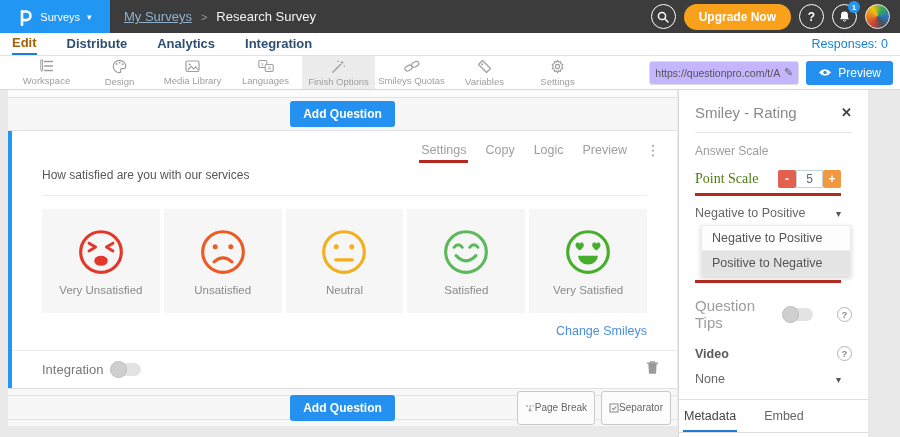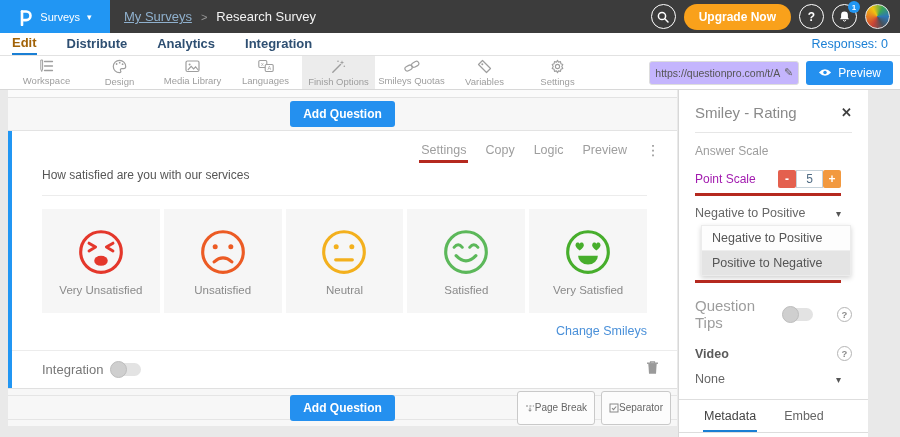--- a/index.html
+++ b/index.html
@@ -71,21 +71,21 @@
   .mini-btn { height:19px; background:#fcfcfc; border:1px solid #c9c9c9; border-radius:3px; font-size:10px; color:#666; display:flex; align-items:center; padding:16px 7px; cursor:pointer; font-family:"Liberation Sans",sans-serif;justify-content:center; }
 
   
   .panel { position:absolute; top:90px; left:678px; width:190px; bottom:0; background:#fff; border-left:1px solid #d8d8d8; padding:14px 16px 0; }
   .panel-header { display:flex; align-items:center; justify-content:space-between; }
   .panel-title { font-size:15px; color:#8a8a8a; }
   .close-x { color:#3f3f3f; font-size:13px; font-weight:bold; cursor:pointer; }
   .panel-hr { border:none; border-top:1px solid #e6e6e6; margin:11px 0 0; }
   .section-label { font-size:12px; color:#9d9d9d; margin-top:11px; }
   .point-row { margin-top:12px; width:146px; display:flex; align-items:center; justify-content:space-between; }
-  .point-label { font-size:12px; color:#a21caf; }
+  .point-label { font-size:14px; color:#4d7c0f;font-family:Liberation Serif, serif; }
   .stepper { display:flex; align-items:center; }
   .step-btn { width:18px; height:18px; border:none; color:#fff; font-size:12px; font-weight:bold; display:flex; align-items:center; justify-content:center; cursor:pointer; border-radius:2px; font-family:"Liberation Sans",sans-serif; }
   .step-minus { background:#e4604e; }
   .step-plus { background:#f2993f; }
   .step-value { width:27px; height:18px; background:#fff; border:1px solid #c6d2da; font-size:12px; color:#4f6b84; display:flex; align-items:center; justify-content:center; }
   .red-bar { height:3px; background:#b5291f; }
   .bar-under-point { width:146px; margin-top:5px; }
   .select-row { margin-top:10px; width:146px; display:flex; align-items:center; justify-content:space-between; cursor:pointer; }
   .select-text { font-size:12.5px; color:#666; }
   .select-caret { font-size:10px; color:#555; }
@@ -94,21 +94,21 @@
   .dd-option + .dd-option { border-top:1px solid #eee; }
   .dd-option.highlight { background:#e4e4e4; }
   .bar-under-option { width:146px; margin-top:4px; }
   .tips-row { margin-top:14px; display:flex; align-items:center; }
   .tips-label { font-size:15px; color:#9d9d9d; width:88px; }
   .help-circle { width:15px; height:15px; border:1px solid #b5b5b5; border-radius:50%; color:#8a8a8a; font-size:9.5px; font-weight:bold; display:flex; align-items:center; justify-content:center; cursor:pointer; margin-left:auto; }
   .video-row { margin-top:15px; display:flex; align-items:center; }
   .video-label { font-size:12.5px; font-weight:bold; color:#5a5a5a; }
   .none-row { margin-top:11px; width:146px; display:flex; align-items:center; justify-content:space-between; cursor:pointer; }
   .panel-divider { border:none; border-top:1px solid #dedede; margin:13px -16px 0; }
-  .panel-tabs { margin:0 -16px; padding:0 24px; border-bottom:1px solid #ddd; display:flex; gap:26px; }
+  .panel-tabs { margin:0 -16px; padding:0 4px; border-bottom:1px solid #ddd; display:flex; gap:26px; }
   .panel-tab { font-size:12.5px; color:#666; padding:9px 1px 7px; cursor:pointer; }
   .panel-tab.active { color:#444; border-bottom:2px solid #1a7fd4; }
   .report-row { margin-top:17px; display:flex; align-items:flex-end; gap:10px; }
   .report-input { flex:1; border:none; border-bottom:1px solid #b5b5b5; font-size:13.5px; color:#555; padding:0 0 5px; outline:none; background:transparent; font-family:"Liberation Sans",sans-serif; }
   .report-input::placeholder { color:#9d9d9d; }
   .expand-icon { cursor:pointer; padding-bottom:3px; }
 </style>
 </head>
 <body>
 

